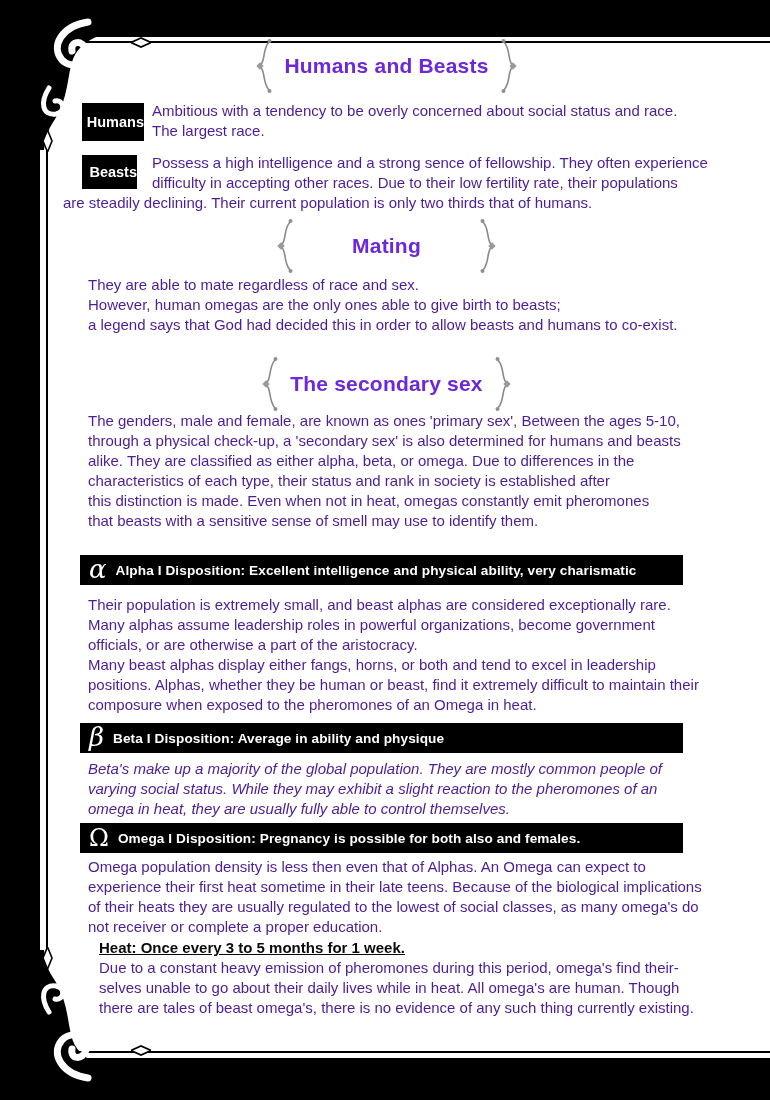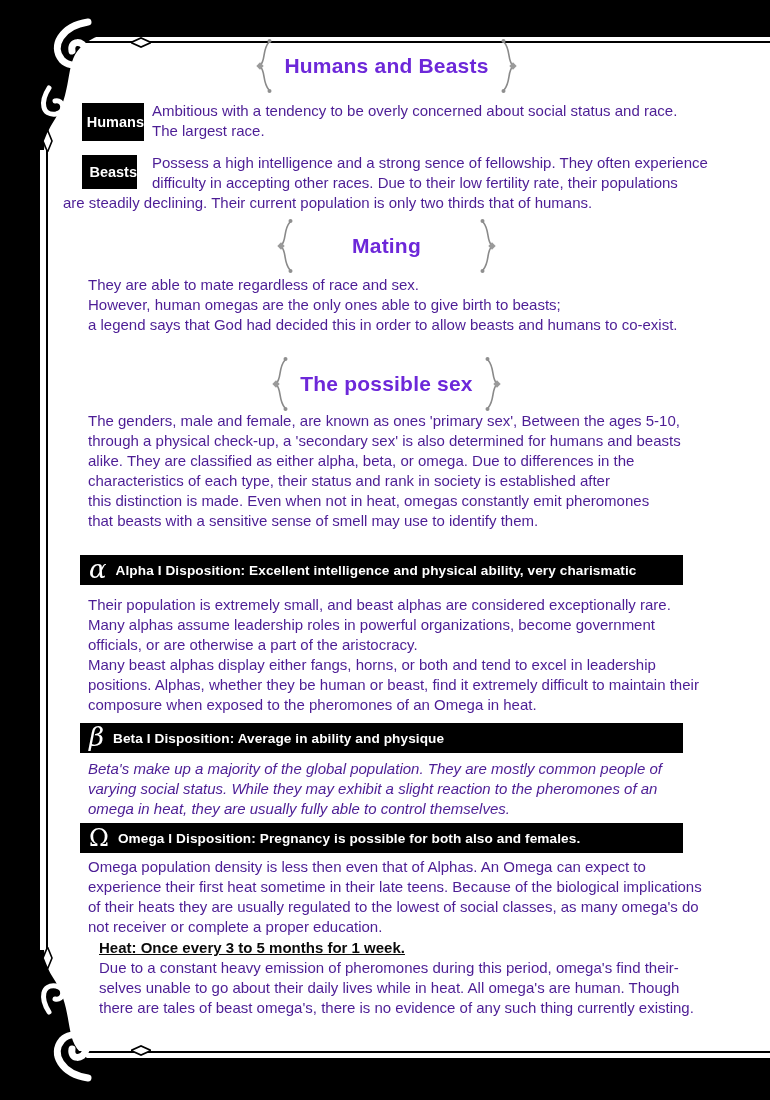--- a/index.html
+++ b/index.html
@@ -122,21 +122,21 @@
 However, human omegas are the only ones able to give birth to beasts;
 a legend says that God had decided this in order to allow beasts and humans to co-exist.</p>
 
     <div class="title-row mt-title-secondary">
       <svg class="brace" width="20" height="58" viewBox="0 0 20 58">
         <circle cx="14.5" cy="4" r="2" fill="#8f8f8f"></circle>
         <path d="M14,5 C7,13 11,23 5,29 C11,35 7,45 14,53" stroke="#8a8a8a" stroke-width="1.6" fill="none"></path>
         <rect x="2.4" y="26.4" width="5.2" height="5.2" transform="rotate(45 5 29)" fill="#9a9a9a"></rect>
         <circle cx="14.5" cy="54" r="2" fill="#8f8f8f"></circle>
       </svg>
-      <h1 class="page-title">The possible sex</h1>
+      <h1 class="page-title">The secondary sex</h1>
       <svg class="brace" style="transform:scaleX(-1)" width="20" height="58" viewBox="0 0 20 58">
         <circle cx="14.5" cy="4" r="2" fill="#8f8f8f"></circle>
         <path d="M14,5 C7,13 11,23 5,29 C11,35 7,45 14,53" stroke="#8a8a8a" stroke-width="1.6" fill="none"></path>
         <rect x="2.4" y="26.4" width="5.2" height="5.2" transform="rotate(45 5 29)" fill="#9a9a9a"></rect>
         <circle cx="14.5" cy="54" r="2" fill="#8f8f8f"></circle>
       </svg>
     </div>
     <p class="body indent mt-secondary-body">The genders, male and female, are known as ones 'primary sex', Between the ages 5-10,
 through a physical check-up, a 'secondary sex' is also determined for humans and beasts
 alike. They are classified as either alpha, beta, or omega. Due to differences in the

